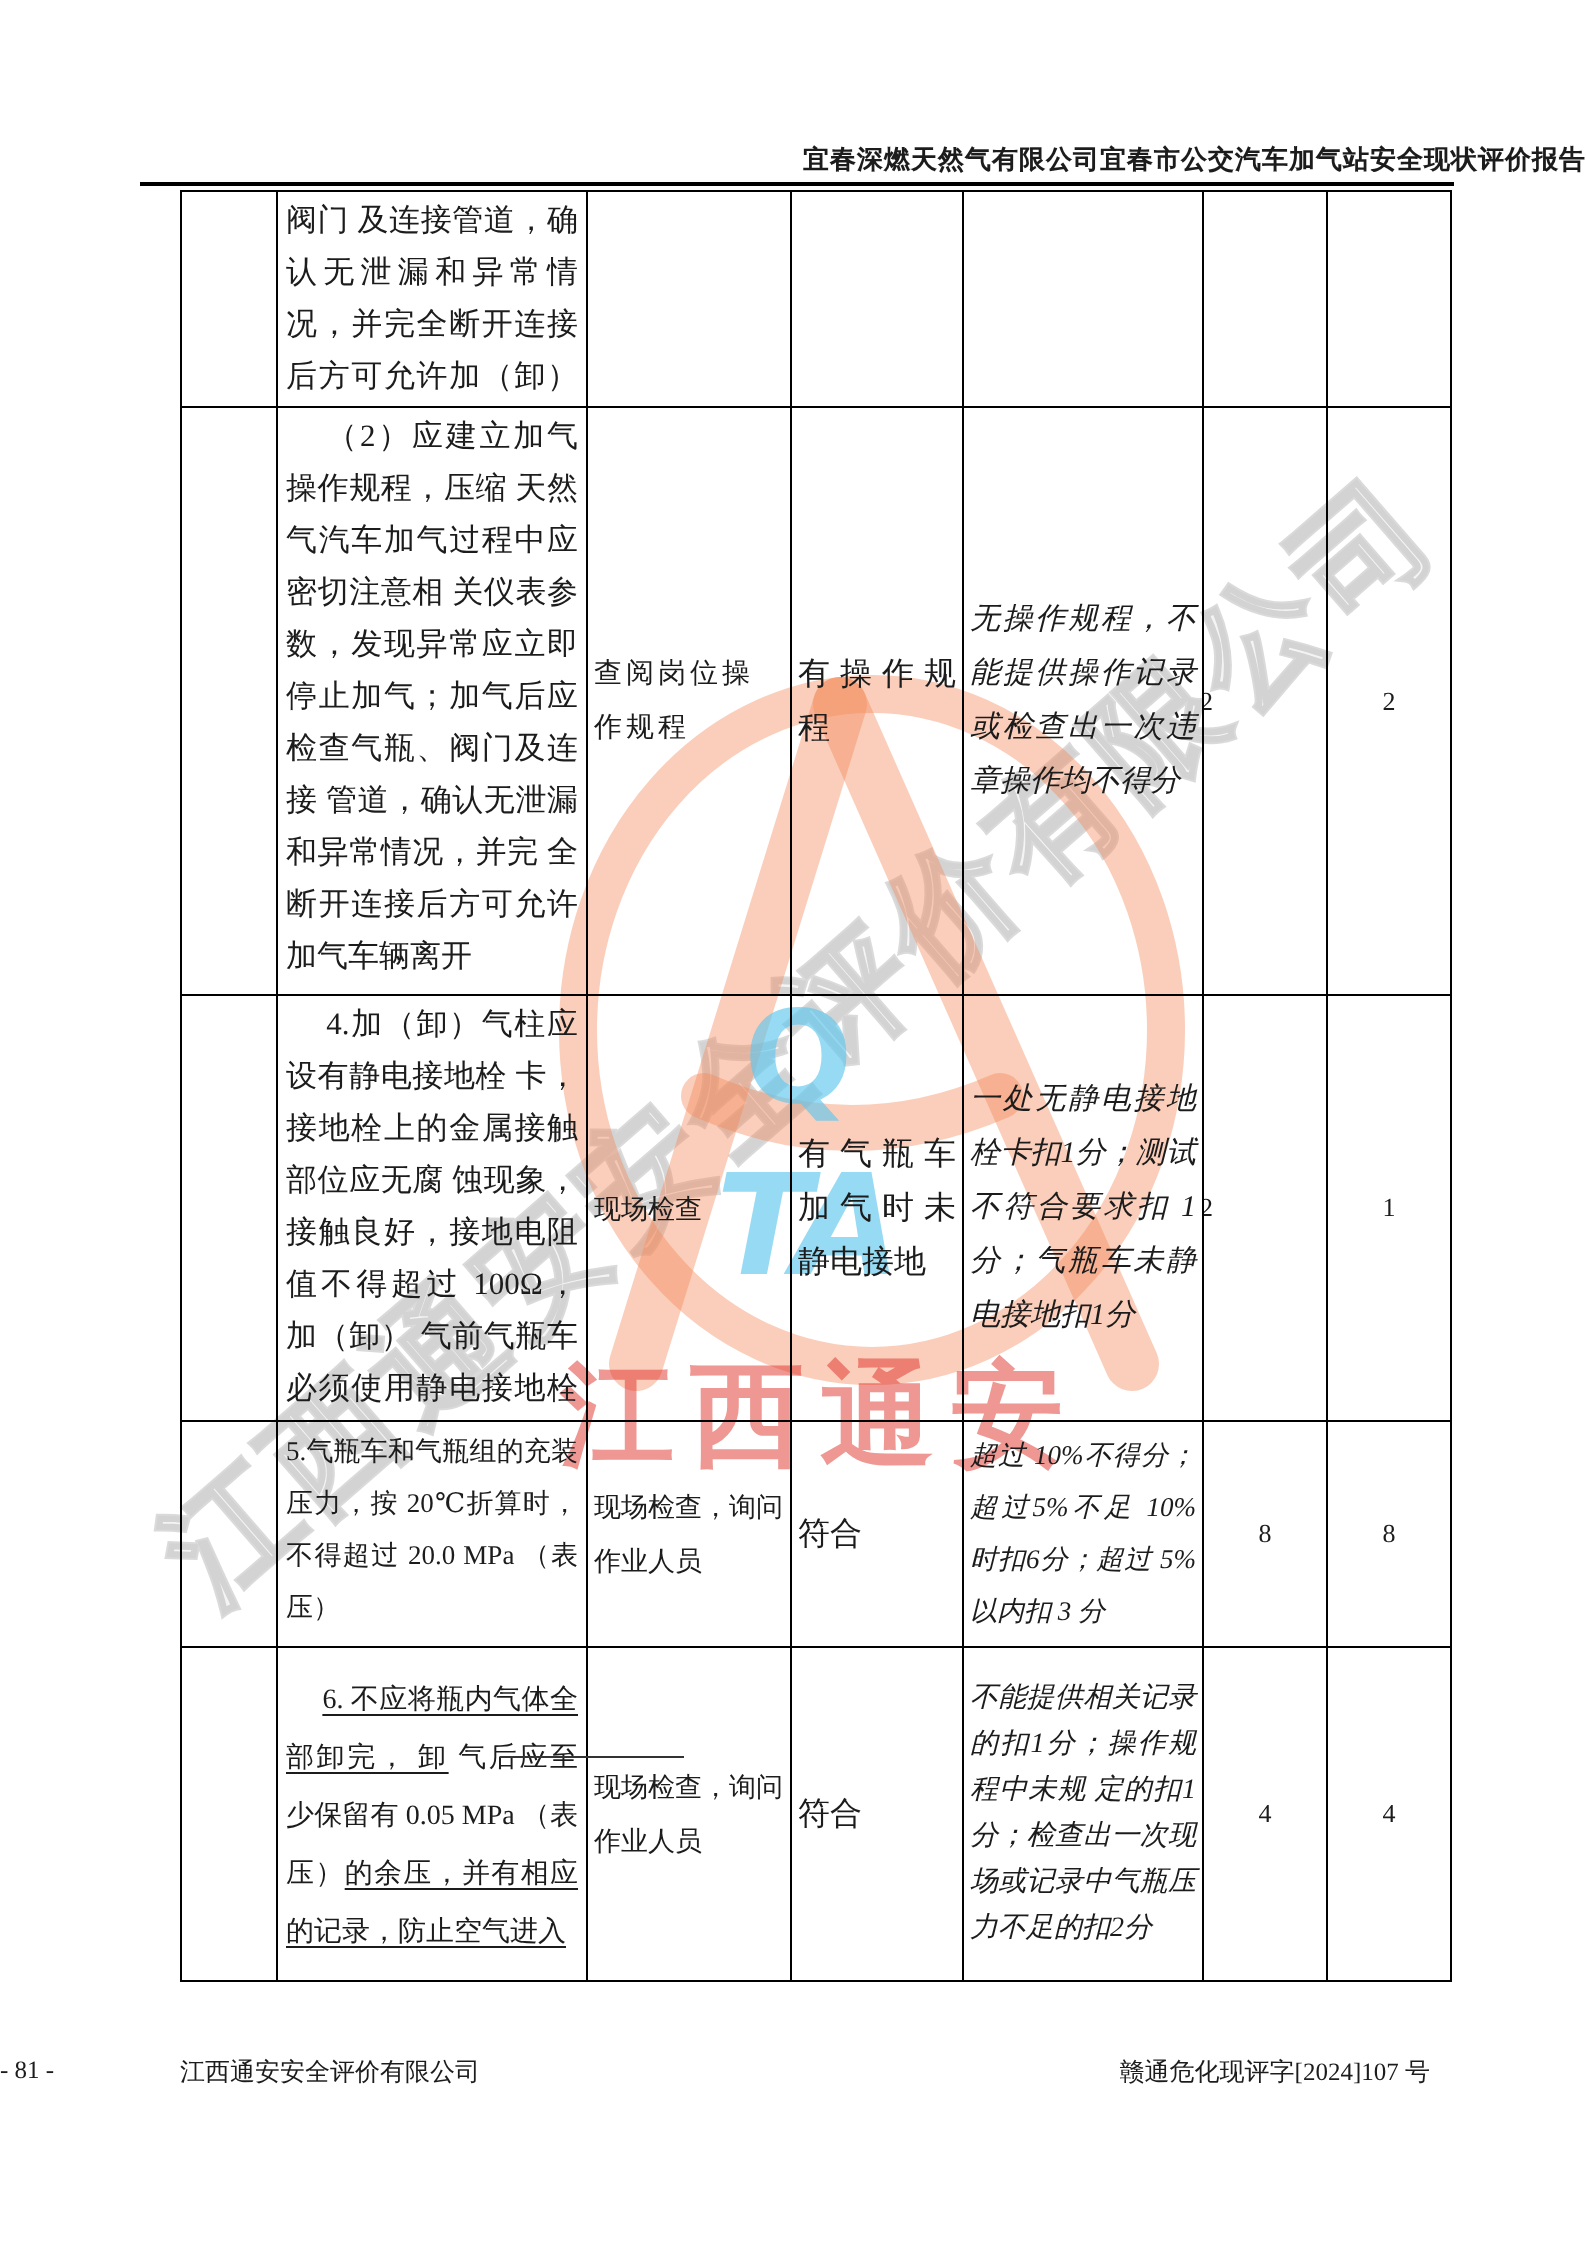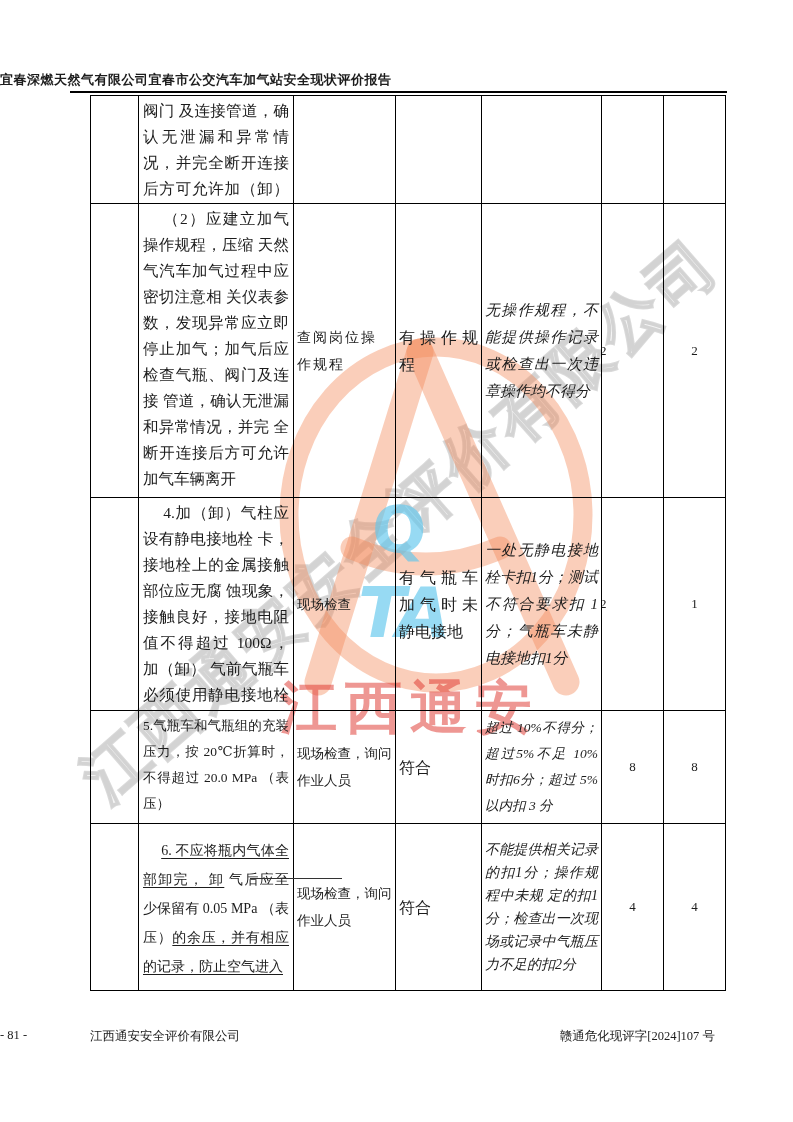--- a/index.html
+++ b/index.html
@@ -7,21 +7,21 @@
     position:relative;
     width:793px;height:1122px;
     background:#ffffff;
     overflow:hidden;
     font-family:"Liberation Serif","DejaVu Serif",serif;
     color:#1c1c1c;
   }
   
   .header-title{
     position:absolute;left:0;top:71px;width:793px;
-    text-align:left;font-size:13px;font-weight:bold;letter-spacing:.5px;
+    text-align:right;font-size:13px;font-weight:bold;letter-spacing:.5px;
   }
   .header-rule{
     position:absolute;left:70px;top:91px;width:657px;height:2px;background:#000;
   }
   
   .wm-layer{position:absolute;inset:0;z-index:1;pointer-events:none;}
   .wm-diagonal{
     position:absolute;left:400px;top:520px;
     transform:translate(-50%,-50%) rotate(-41deg);
     white-space:nowrap;

